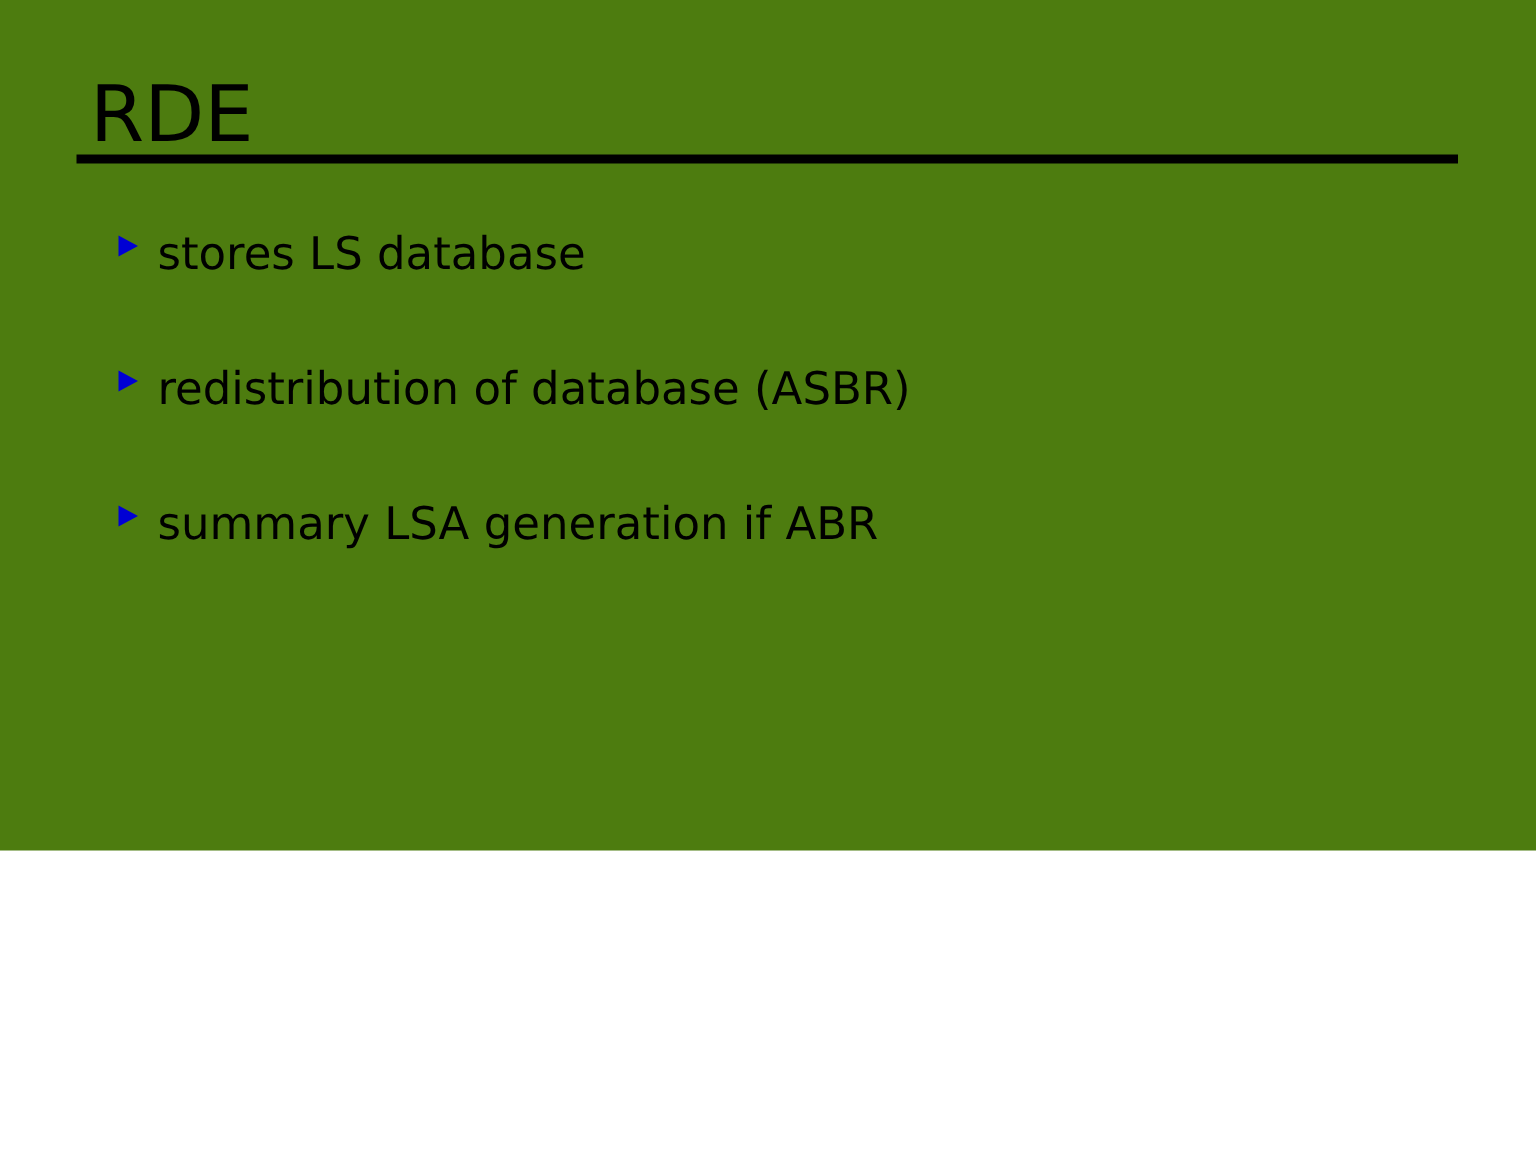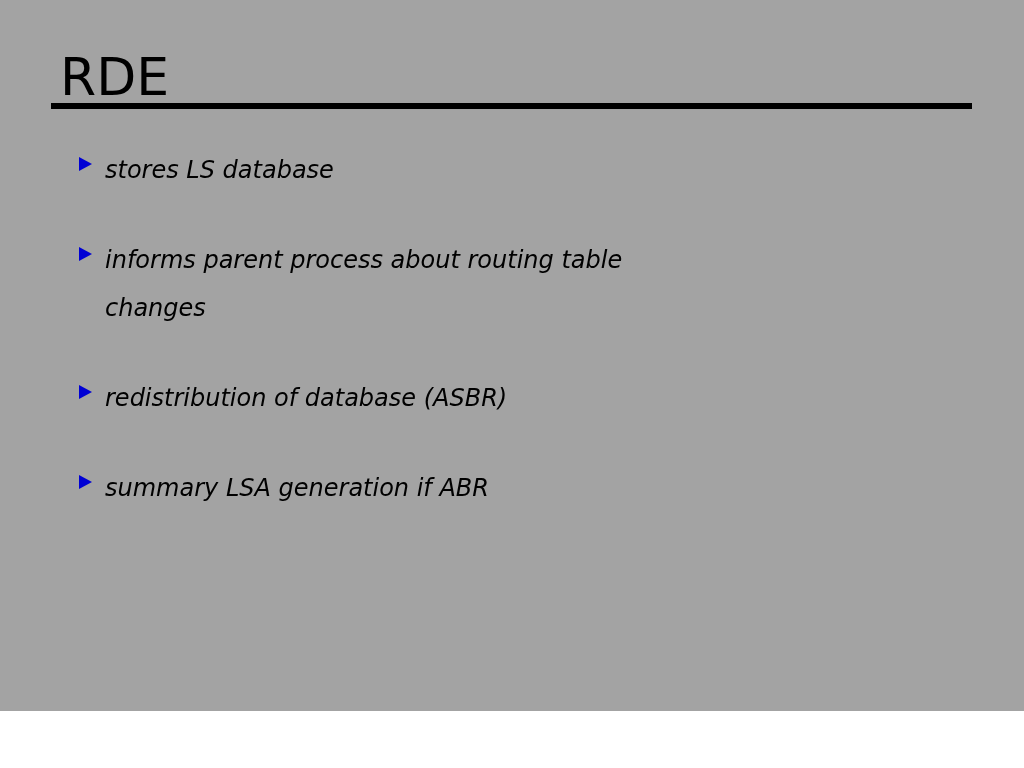--- a/index.html
+++ b/index.html
@@ -15,22 +15,22 @@
     color: #000000;
     overflow: hidden;
     position: relative;
   }
 
   .slide {
     position: absolute;
     left: 0;
     top: 0;
     width: 1024px;
-    height: 711px;
-    background: #a3a3a3;
+    height: 567px;
+    background: #4d7c0f;
   }
 
   
   .slide-title {
     position: absolute;
     left: 60px;
     top: 49px;
     font-size: 52px;
     line-height: 56px;
     font-weight: 400;
@@ -72,50 +72,44 @@
     top: 11px;
     width: 0;
     height: 0;
     border-top: 7px solid transparent;
     border-bottom: 7px solid transparent;
     border-left: 13px solid #0000d4;
   }
 
   .bullet-text {
     display: block;
-    font-size: 24px;
+    font-size: 30px;
     line-height: 48px;
     color: #000000;
     font-weight: 400;
     white-space: pre-line;
-    font-style: italic;
   }
 </style>
 </head>
 <body>
 
 <div class="slide">
 
   <div class="slide-title">RDE</div>
 
   <div class="title-rule"></div>
 
   <div class="body-list">
 
     <div class="bullet-row">
       <span class="bullet-marker"></span>
       <span class="bullet-text">stores LS database</span>
     </div>
 
 
-    <div class="bullet-row">
-      <span class="bullet-marker"></span>
-      <span class="bullet-text">informs parent process about routing table
-changes</span>
-    </div>
 
     <div class="bullet-row">
       <span class="bullet-marker"></span>
       <span class="bullet-text">redistribution of database (ASBR)</span>
     </div>
 
     <div class="bullet-row">
       <span class="bullet-marker"></span>
       <span class="bullet-text">summary LSA generation if ABR</span>
     </div>

